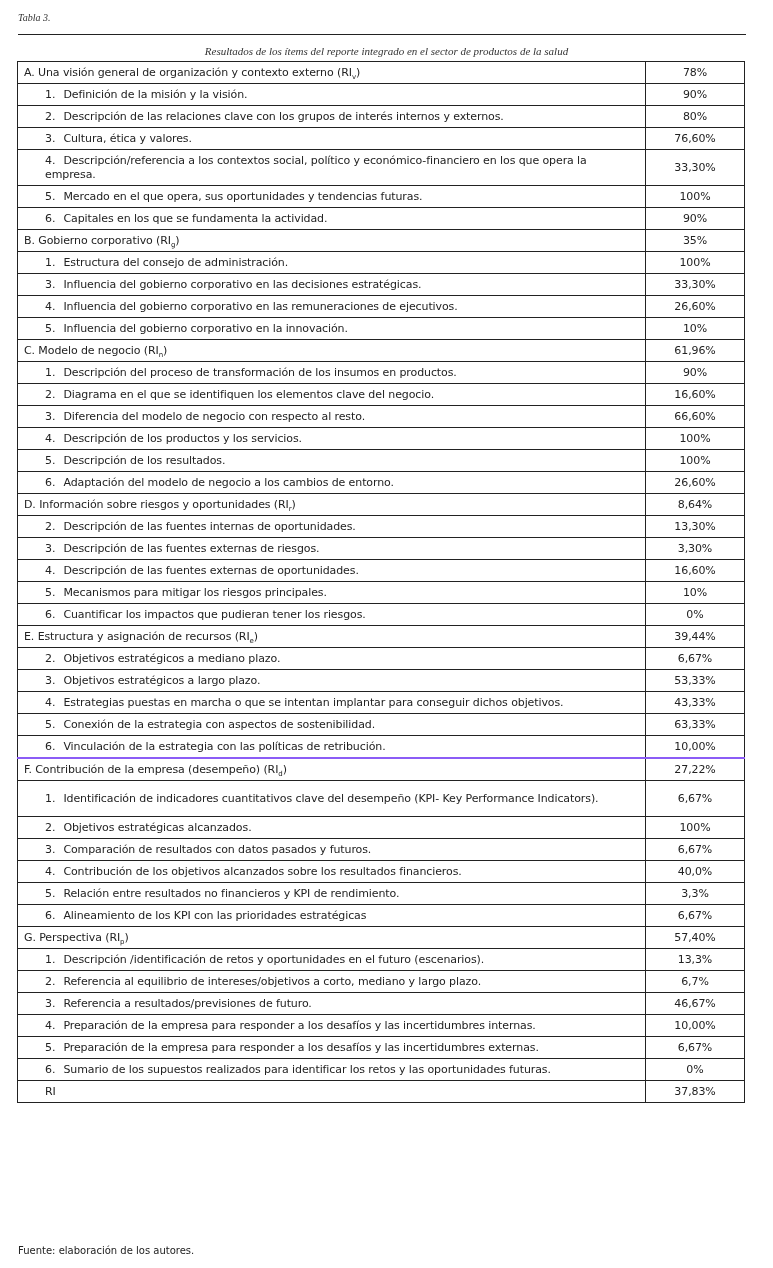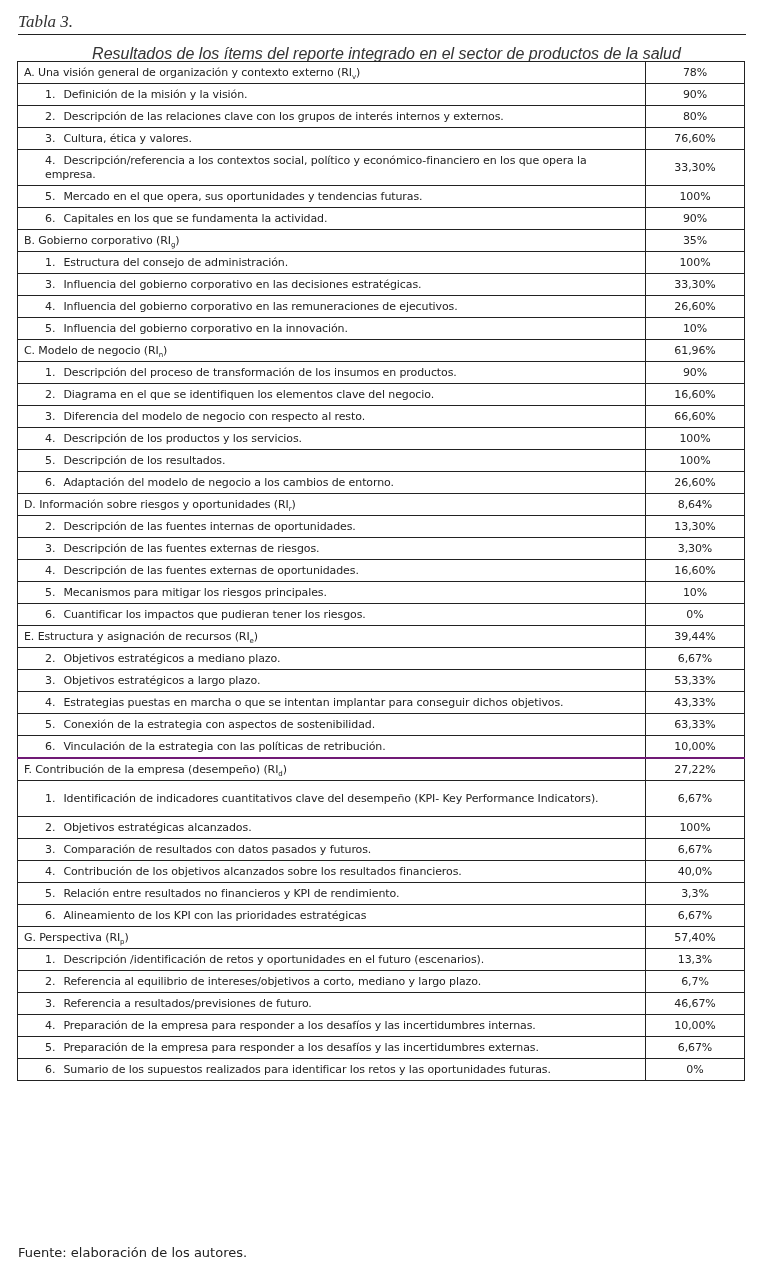--- a/index.html
+++ b/index.html
@@ -1,29 +1,29 @@
 <!DOCTYPE html>
 <html><head>
 <meta charset="utf-8">
 <style>
   html, body { margin: 0; padding: 0; background: #ffffff; }
   body { width: 773px; height: 1268px; position: relative; font-family: "DejaVu Sans", sans-serif; color: #222; }
-  .table-label { position: absolute; left: 18px; top: 12px; font-family: "Liberation Serif", serif; font-style: italic; font-size: 17px; color: #333; }
+  .table-label { position: absolute; left: 18px; top: 12px; font-family: "Liberation Serif", serif; font-style: italic; font-size: 10px; color: #333; }
   .top-rule { position: absolute; left: 18px; top: 34px; width: 728px; height: 0; border-top: 1px solid #222; }
-  .caption { position: absolute; left: 0; width: 773px; top: 45px; text-align: center; font-family: Liberation Sans, sans-serif; font-style: italic; font-size: 16px; color: #333; }
+  .caption { position: absolute; left: 0; width: 773px; top: 45px; text-align: center; font-family: Liberation Serif, serif; font-style: italic; font-size: 11px; color: #333; }
   table.results { position: absolute; left: 17px; top: 61px; width: 728px; border-collapse: collapse; table-layout: fixed; }
   table.results td { border: 1px solid #222; font-size: 11px; line-height: 14px; padding: 3px 6px 3px 6px; height: 15px; color: #222; letter-spacing: -0.1px; }
   table.results td.val { width: 86px; text-align: center; }
   table.results td.sec { padding-left: 6px; }
   table.results td.item { padding-left: 27px; }
   table.results td.item .num { display: inline-block; width: 15px; }
   table.results tr.tall td { height: 29px; }
-  table.results tr.thick-bottom td { border-bottom: 2px solid #701a75; }
+  table.results tr.thick-bottom td { border-bottom: 2px solid #8b5cf6; }
   sub { font-size: 7px; vertical-align: -3px; line-height: 0; }
-  .source { position: absolute; left: 18px; top: 1245px; font-size: 13px; color: #222; }
+  .source { position: absolute; left: 18px; top: 1245px; font-size: 10px; color: #222; }
 </style>
 </head>
 <body>
 
 <div class="table-label">Tabla 3.</div>
 <div class="top-rule"></div>
 <div class="caption">Resultados de los ítems del reporte integrado en el sector de productos de la salud</div>
 
 <table class="results">
   <tbody id="results-body">
@@ -200,16 +200,20 @@
         <td class="val">10,00%</td>
       </tr>
       <tr>
         <td class="item"><span class="num">5.</span> <span>Preparación de la empresa para responder a los desafíos y las incertidumbres externas.</span></td>
         <td class="val">6,67%</td>
       </tr>
       <tr>
         <td class="item"><span class="num">6.</span> <span>Sumario de los supuestos realizados para identificar los retos y las oportunidades futuras.</span></td>
         <td class="val">0%</td>
       </tr>
+      <tr>
+        <td class="sec" style="padding-left: 27px;">RI</td>
+        <td class="val">37,83%</td>
+      </tr>
     </tbody>
 </table>
 
 <div class="source">Fuente: elaboración de los autores.</div>
 
 </body></html>

